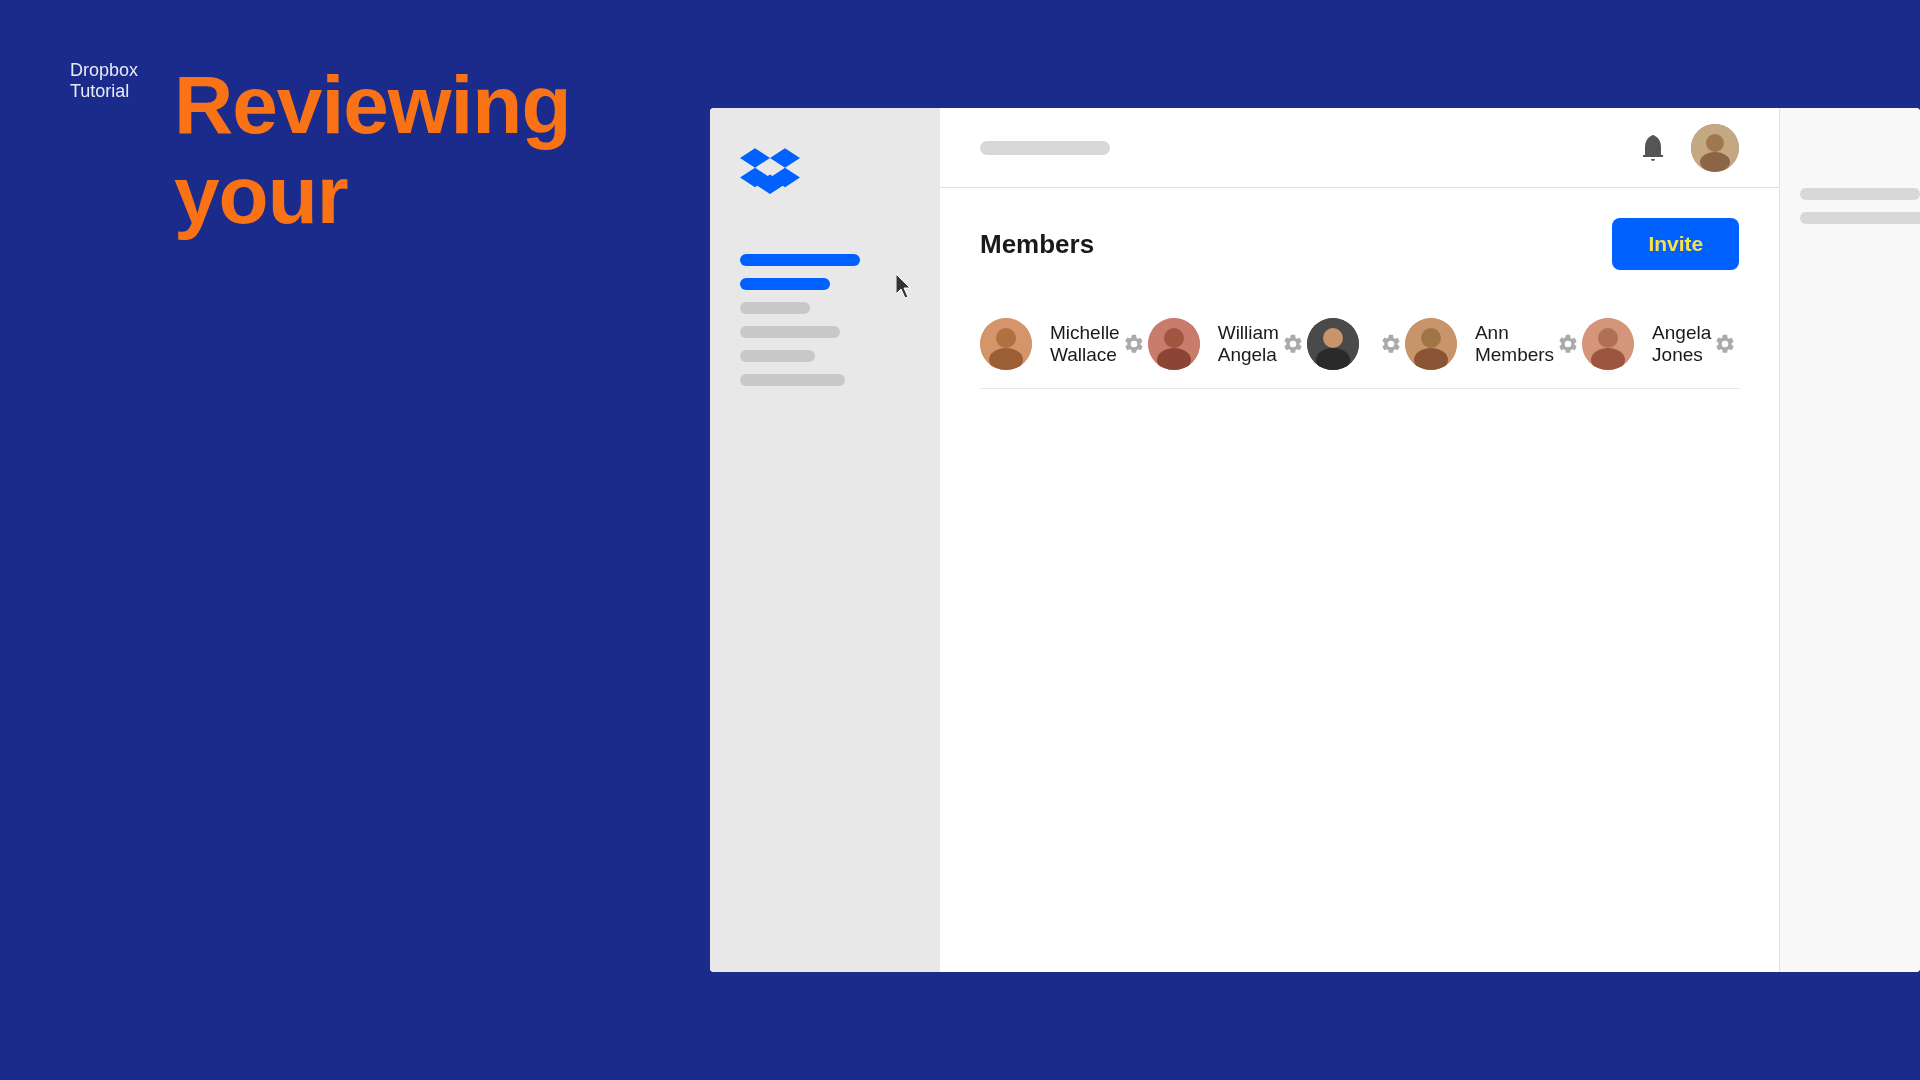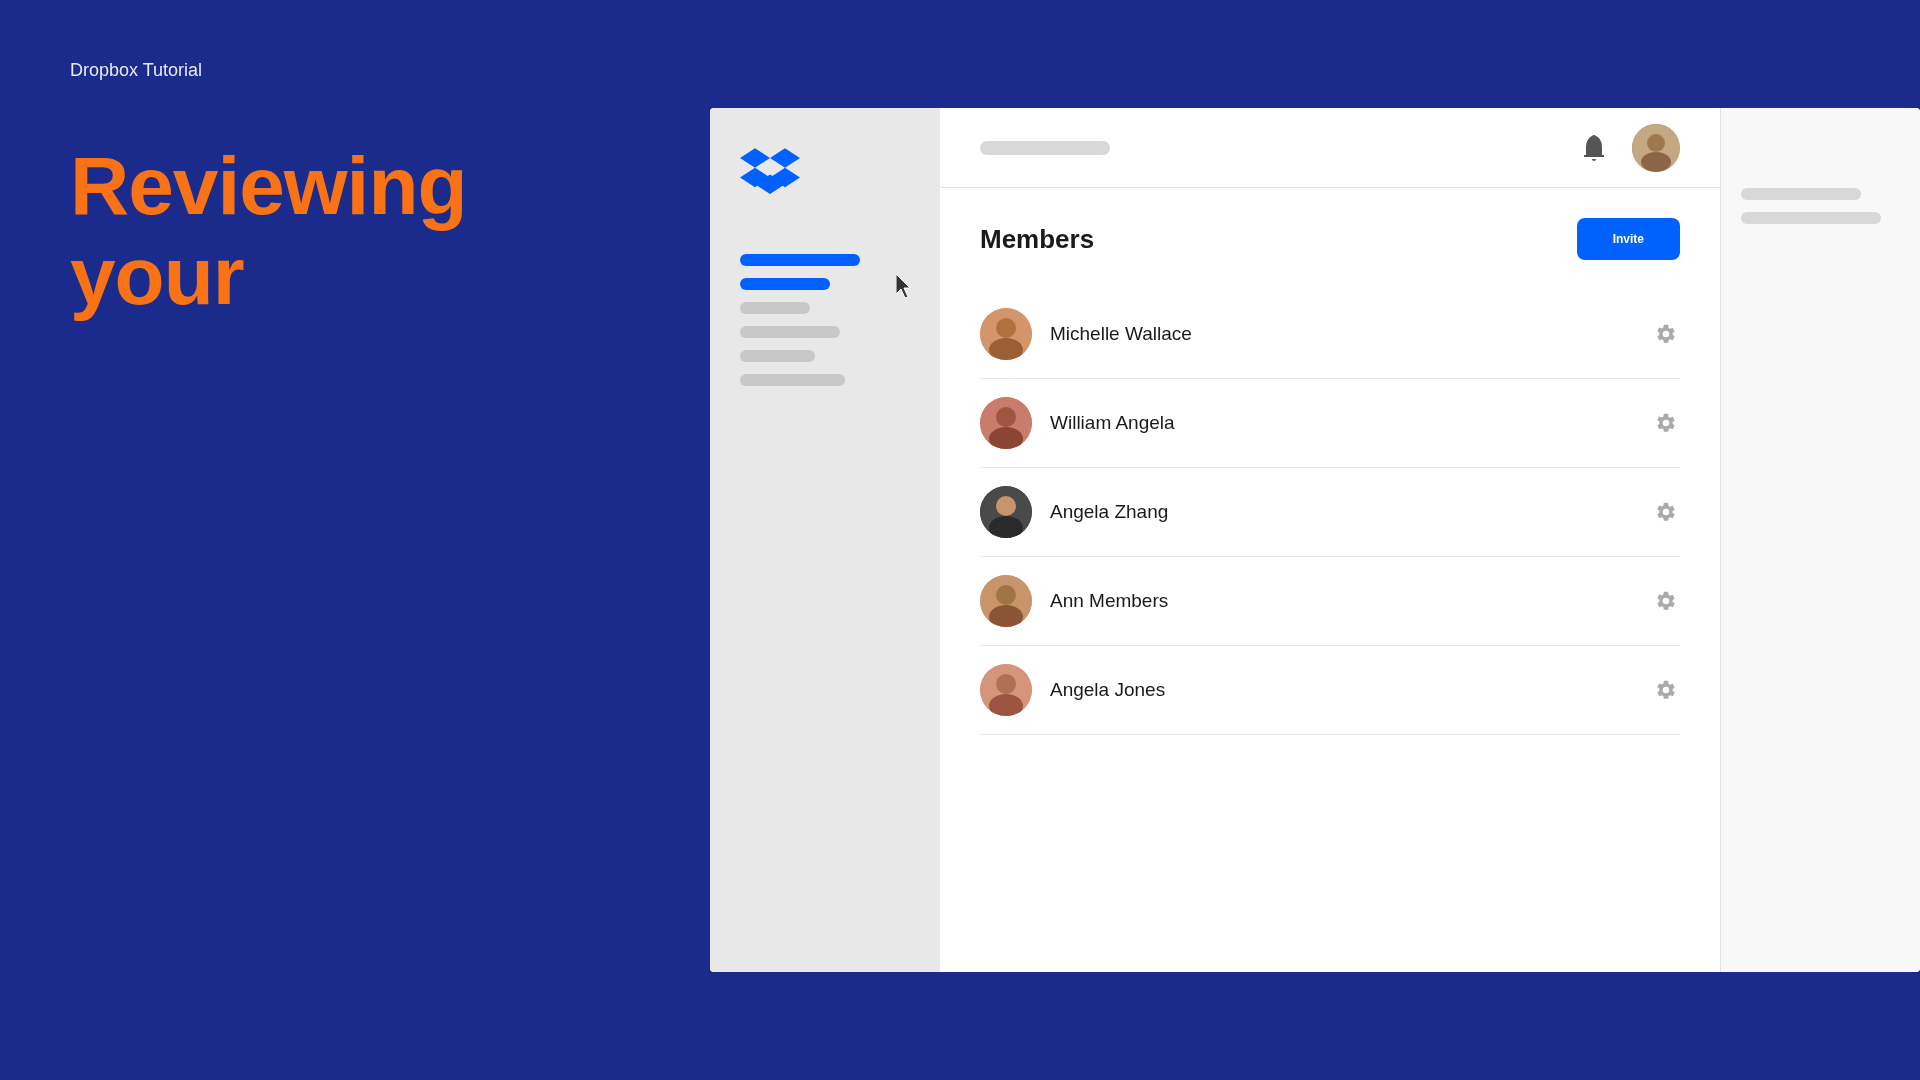--- a/index.html
+++ b/index.html
@@ -13,21 +13,21 @@
       display: flex;
       position: relative;
     }
 
     
     .left-panel {
       width: 710px;
       height: 1080px;
       background: #1a2b8c;
       display: flex;
-      flex-direction: column;
+      flex-direction: row;
       padding: 60px 70px;
       flex-shrink: 0;
     }
 
     .tutorial-label {
       color: #ffffff;
       font-size: 18px;
       font-weight: 400;
       margin-bottom: 60px;
       opacity: 0.9;
@@ -193,33 +193,32 @@
     }
 
     .members-title {
       font-size: 26px;
       font-weight: 700;
       color: #1a1a1a;
     }
 
     .invite-button {
       background: #0061ff;
-      color: #ffffff;
+      color: #fde047;
       border: none;
       border-radius: 8px;
       padding: 14px 36px;
-      font-size: 12px;
+      font-size: 21px;
       font-weight: 600;
       cursor: pointer;
     }
 
     
     .member-list {
       display: flex;
-      flex-direction: column;
     }
 
     .member-item {
       display: flex;
       align-items: center;
       padding: 18px 0;
       border-bottom: 1px solid #e8e8e8;
     }
 
     .member-avatar {
@@ -388,21 +387,20 @@
           </div>
 
           <div class="member-item">
             <div class="member-avatar avatar-angela">
               <svg width="52" height="52" viewBox="0 0 52 52" xmlns="http://www.w3.org/2000/svg">
                 <circle cx="26" cy="26" r="26" fill="#4a4a4a"></circle>
                 <circle cx="26" cy="20" r="10" fill="#c8956a"></circle>
                 <ellipse cx="26" cy="42" rx="17" ry="12" fill="#2a2a2a"></ellipse>
               </svg>
             </div>
-            <span class="member-name">Angela Zhang</span>
             <div class="member-settings">
               <svg xmlns="http://www.w3.org/2000/svg" width="22" height="22" viewBox="0 0 24 24" fill="#aaa">
                 <path d="M19.14 12.94c.04-.3.06-.61.06-.94 0-.32-.02-.64-.07-.94l2.03-1.58a.49.49 0 0 0 .12-.61l-1.92-3.32a.49.49 0 0 0-.59-.22l-2.39.96a7.07 7.07 0 0 0-1.62-.94l-.36-2.54A.484.484 0 0 0 14 2h-4a.484.484 0 0 0-.48.41l-.36 2.54a7.07 7.07 0 0 0-1.62.94L5.14 4.93a.49.49 0 0 0-.59.22L2.63 8.47a.48.48 0 0 0 .12.61l2.03 1.58A7.2 7.2 0 0 0 4.72 12c0 .32.02.64.07.94l-2.03 1.58a.49.49 0 0 0-.12.61l1.92 3.32c.12.22.37.29.59.22l2.39-.96c.5.38 1.04.7 1.62.94l.36 2.54c.05.24.27.41.48.41h4c.24 0 .44-.17.47-.41l.36-2.54a7.07 7.07 0 0 0 1.62-.94l2.39.96c.22.08.47 0 .59-.22l1.92-3.32a.48.48 0 0 0-.12-.61l-2.01-1.58zM12 15.6A3.6 3.6 0 0 1 8.4 12 3.6 3.6 0 0 1 12 8.4a3.6 3.6 0 0 1 3.6 3.6 3.6 3.6 0 0 1-3.6 3.6z"></path>
               </svg>
             </div>
           </div>
 
           <div class="member-item">
             <div class="member-avatar avatar-ann">
               <svg width="52" height="52" viewBox="0 0 52 52" xmlns="http://www.w3.org/2000/svg">

